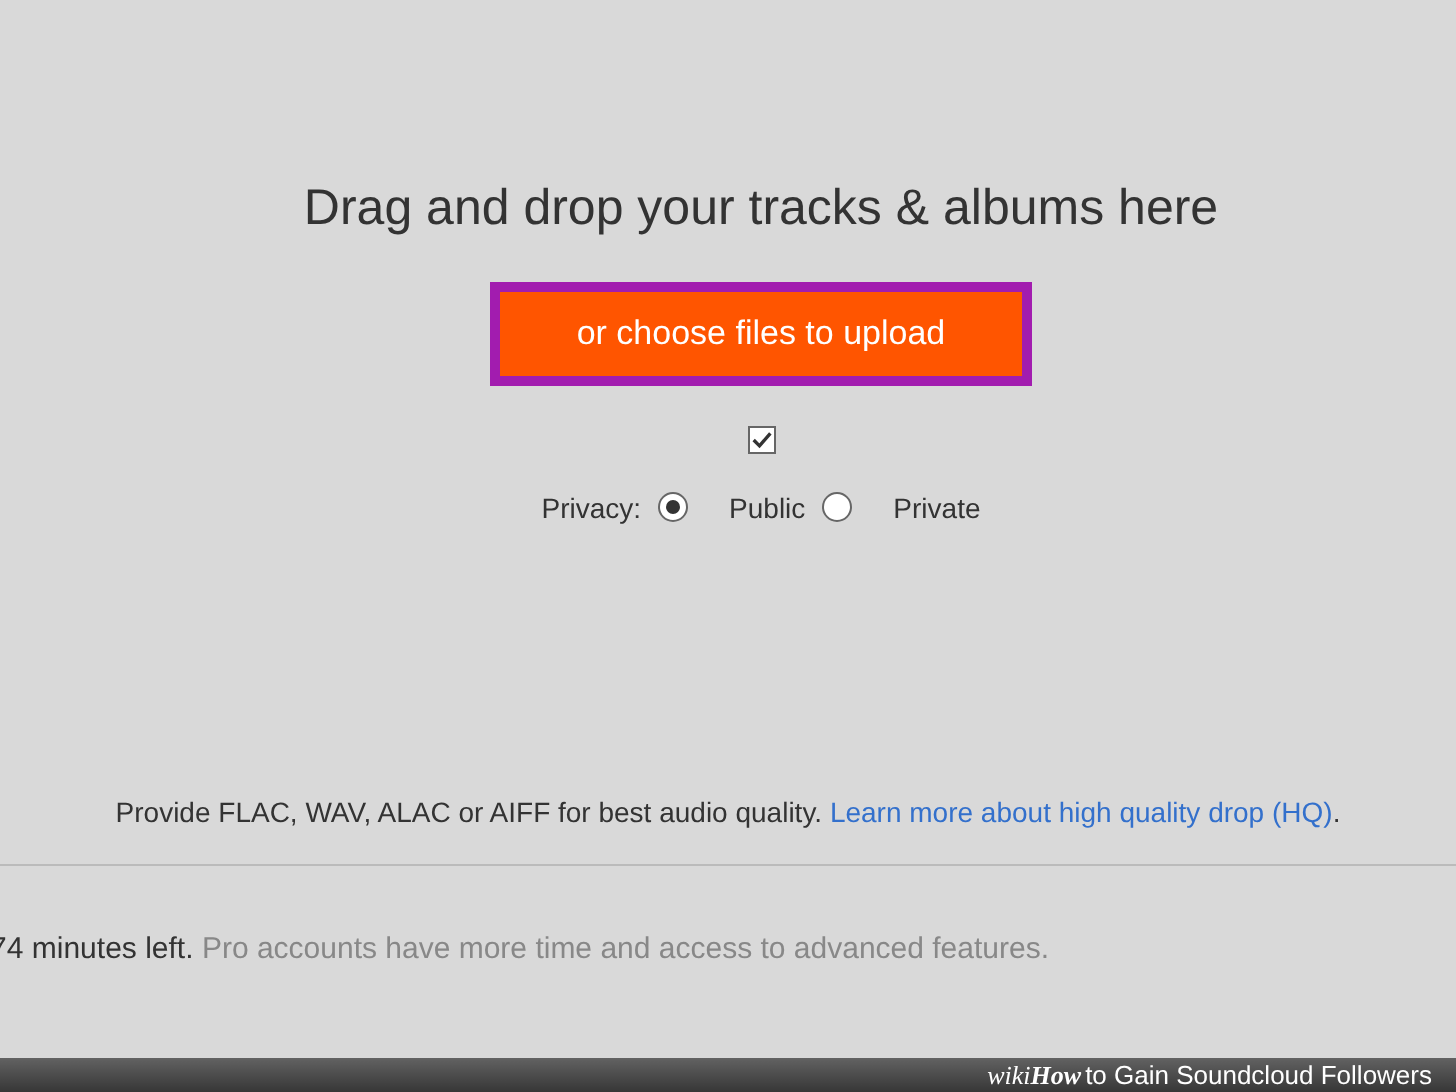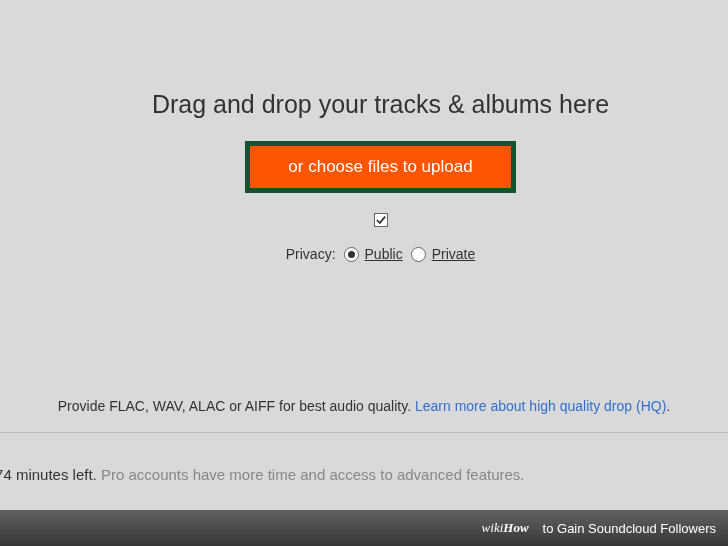--- a/index.html
+++ b/index.html
@@ -18,21 +18,21 @@
       padding-left: 33px;
     }
     .heading {
       font-size: 25px;
       font-weight: 300;
       color: #333;
       margin-bottom: 22px;
     }
     .btn-highlight {
       display: inline-block;
-      border: 5px solid #14532d;
+      border: 5px solid #a21caf;
       padding: 0;
     }
     .upload-btn {
       background: #f50;
       color: #fff;
       border: none;
       font-size: 17px;
       font-weight: 300;
       padding: 11px 38px;
       cursor: pointer;
@@ -78,21 +78,21 @@
       justify-content: center;
       cursor: pointer;
     }
     .radio.selected::after {
       content: "";
       width: 7px;
       height: 7px;
       border-radius: 50%;
       background: #333;
     }
-    .radio-group { display: inline-flex; align-items: center; gap: 6px; text-decoration: underline; }
+    .radio-group { display: inline-flex; gap: 21px; }
     .quality-line {
       position: absolute;
       top: 398px;
       left: 0;
       right: 0;
       text-align: center;
       font-size: 14px;
       color: #333;
     }
     .quality-line a { color: #3370cc; text-decoration: none; cursor: pointer; }
@@ -111,34 +111,34 @@
       font-size: 15px;
       color: #333;
       white-space: nowrap;
     }
     .minutes-line .gray { color: #888; }
     .caption-bar {
       position: absolute;
       bottom: 0;
       left: 0;
       right: 0;
-      height: 36px;
+      height: 17px;
       background: linear-gradient(to bottom, rgba(0,0,0,0.55), rgba(0,0,0,0.75));
       display: flex;
       align-items: center;
       justify-content: flex-end;
       padding-right: 12px;
       color: #fff;
       font-size: 13px;
       font-style: italic;
       font-family: Georgia, serif;
     }
     .caption-bar .wiki { font-weight: normal; }
     .caption-bar .how { font-weight: bold; font-style: italic; }
-    .caption-bar .title { font-style: normal; font-family: Arial, sans-serif; font-size: 13px; margin-left: 14px; }
+    .caption-bar .title { font-style: normal; font-family: Arial, sans-serif; font-size: 13px; margin-left: 2px; }
   </style>
 </head>
 <body>
 
 <div class="upload-area">
   <h1 class="heading">Drag and drop your tracks &amp; albums here</h1>
 
   <div class="btn-highlight">
     <button class="upload-btn">or choose files to upload</button>
   </div>

